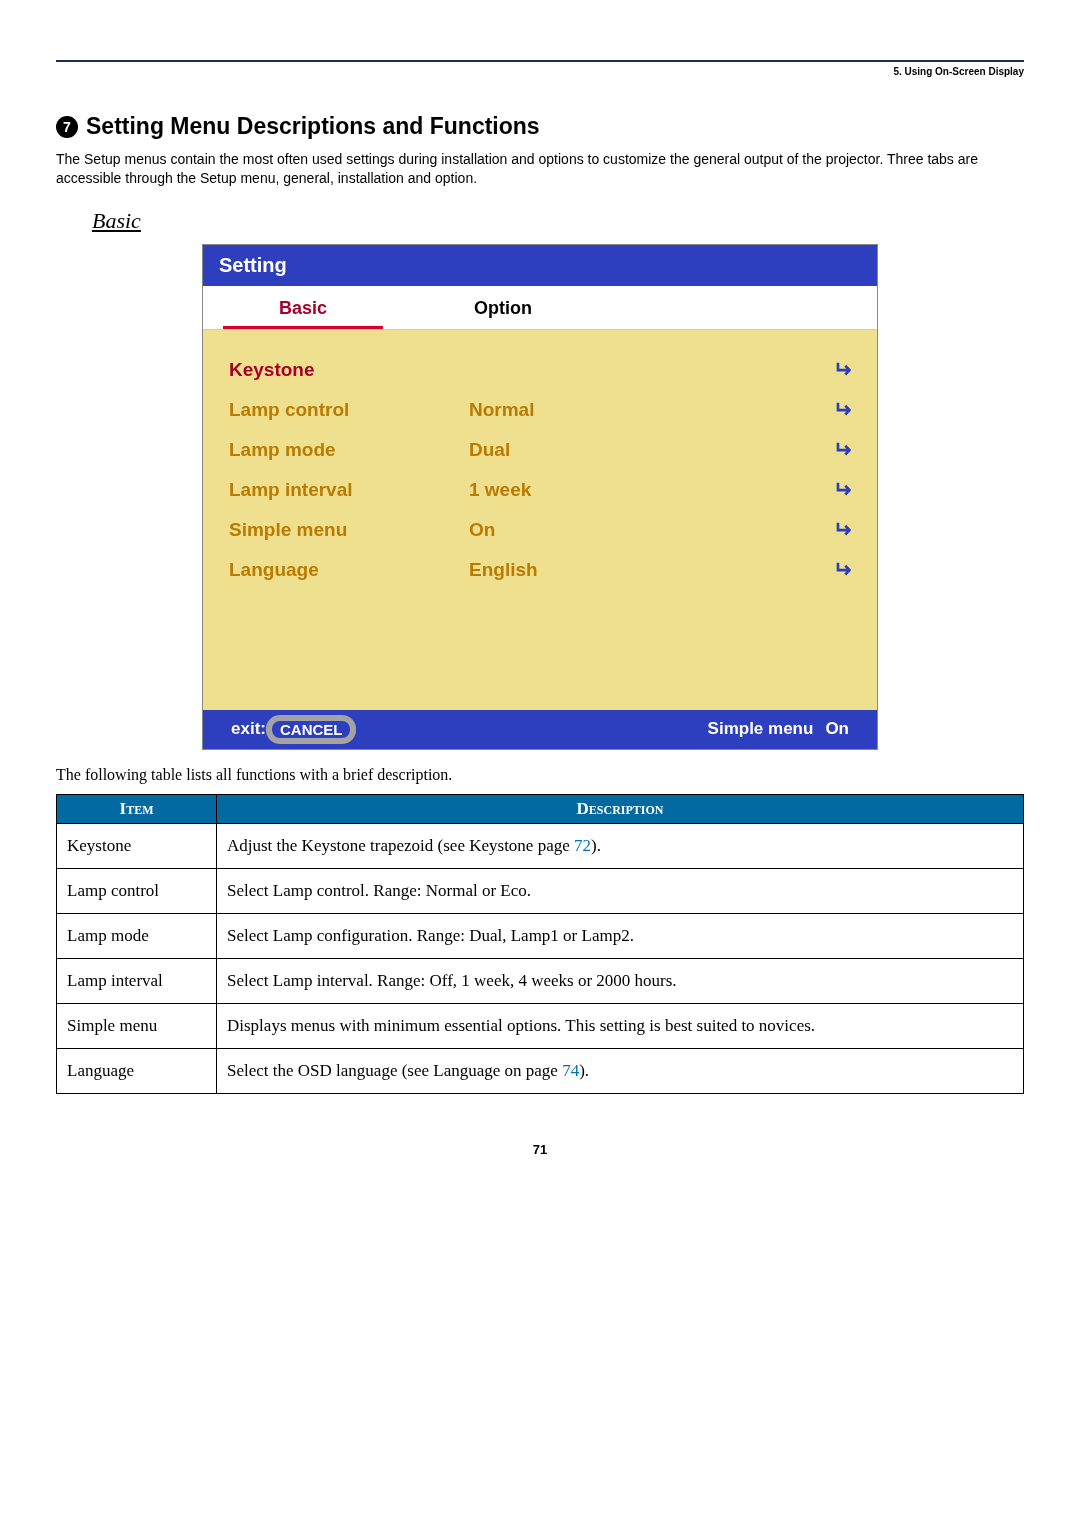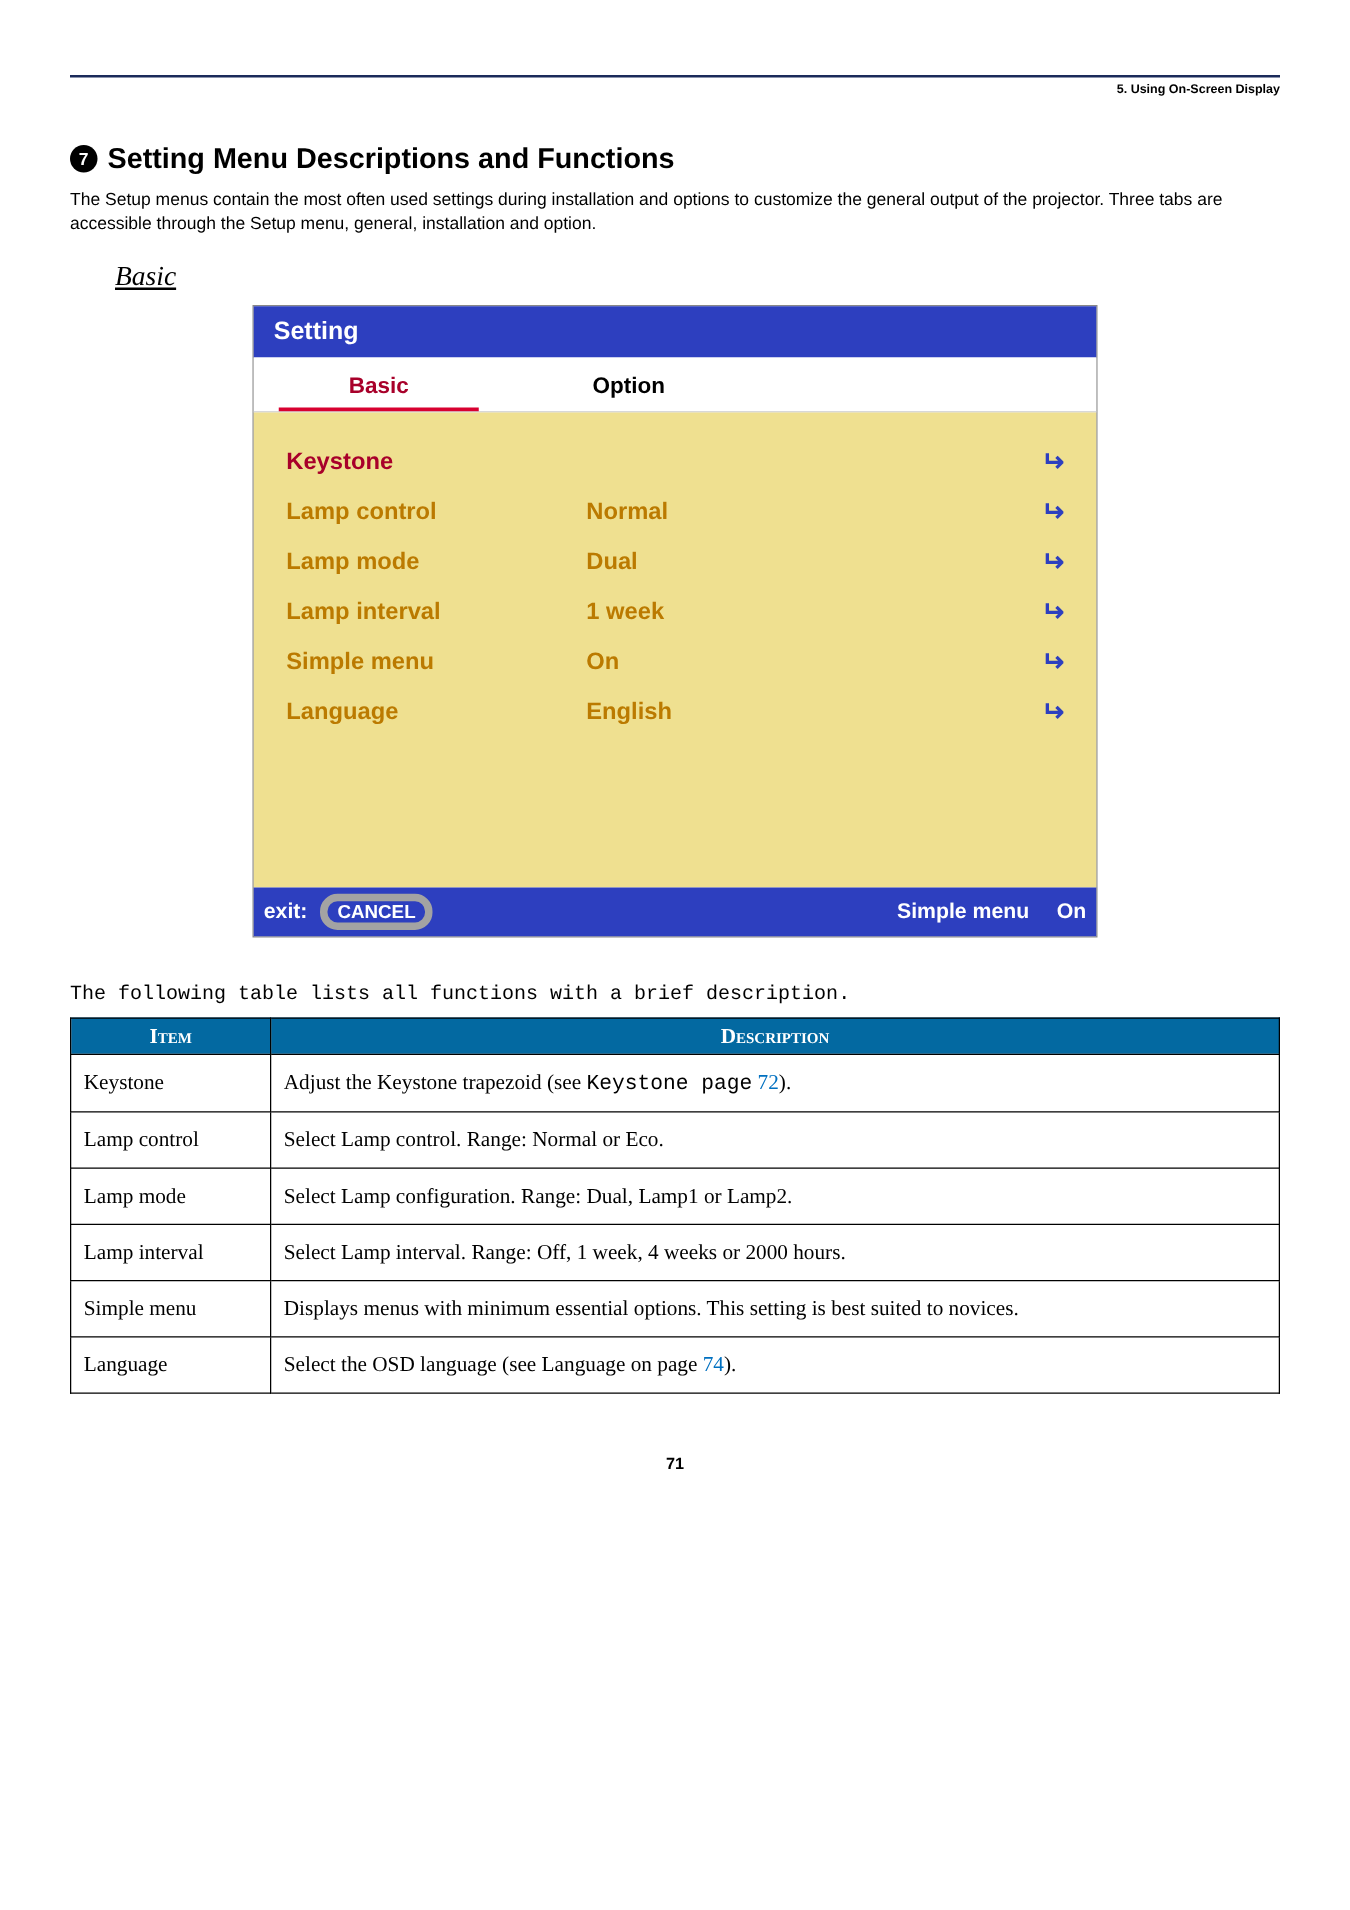--- a/index.html
+++ b/index.html
@@ -53,21 +53,21 @@
     font-family: 'Times New Roman', Times, serif;
     font-style: italic;
     text-decoration: underline;
     font-size: 22px;
     margin-left: 36px;
     margin-bottom: 10px;
   }
   
   .osd {
     width: 676px;
-    margin: 0 auto 36px auto;
+    margin: 0 auto 16px auto;
     border: 1px solid #888;
     font-family: Arial, Helvetica, sans-serif;
   }
   .osd-title {
     background: #2d3fbf;
     color: #fff;
     font-weight: 700;
     font-size: 20px;
     padding: 9px 16px;
   }
@@ -126,25 +126,24 @@
     color: #2d3fbf;
     font-size: 22px;
     font-weight: 900;
     transform: scaleX(-1);
     display: inline-block;
   }
   .osd-footer {
     background: #2d3fbf;
     color: #fff;
     display: flex;
-    padding: 5px 8px;
+    padding: 5px 28px;
     font-weight: 700;
     font-size: 17px;
     align-items: center;
-    gap: 10px;
   }
   .cancel-badge {
     border: 6px solid #a3a3a3;
     border-radius: 14px;
     padding: 0 8px;
     font-size: 15px;
   }
   .osd-footer-spacer { flex: 1; }
   
   .desc-intro {
@@ -170,21 +169,21 @@
     padding: 4px 8px;
     font-size: 17px;
   }
   table.desc td {
     padding: 12px 10px;
   }
   table.desc td.item {
     width: 160px;
   }
   .page-ref { color: #0070c0; }
-  .sans { font-family: Liberation Mono, monospace; }
+  .sans { font-family: Liberation Serif, serif; }
   .page-num {
     text-align: center;
     font-size: 13px;
     font-weight: 700;
     margin-top: 48px;
     color: #000;
   }
 </style>
 </head>
 <body>

